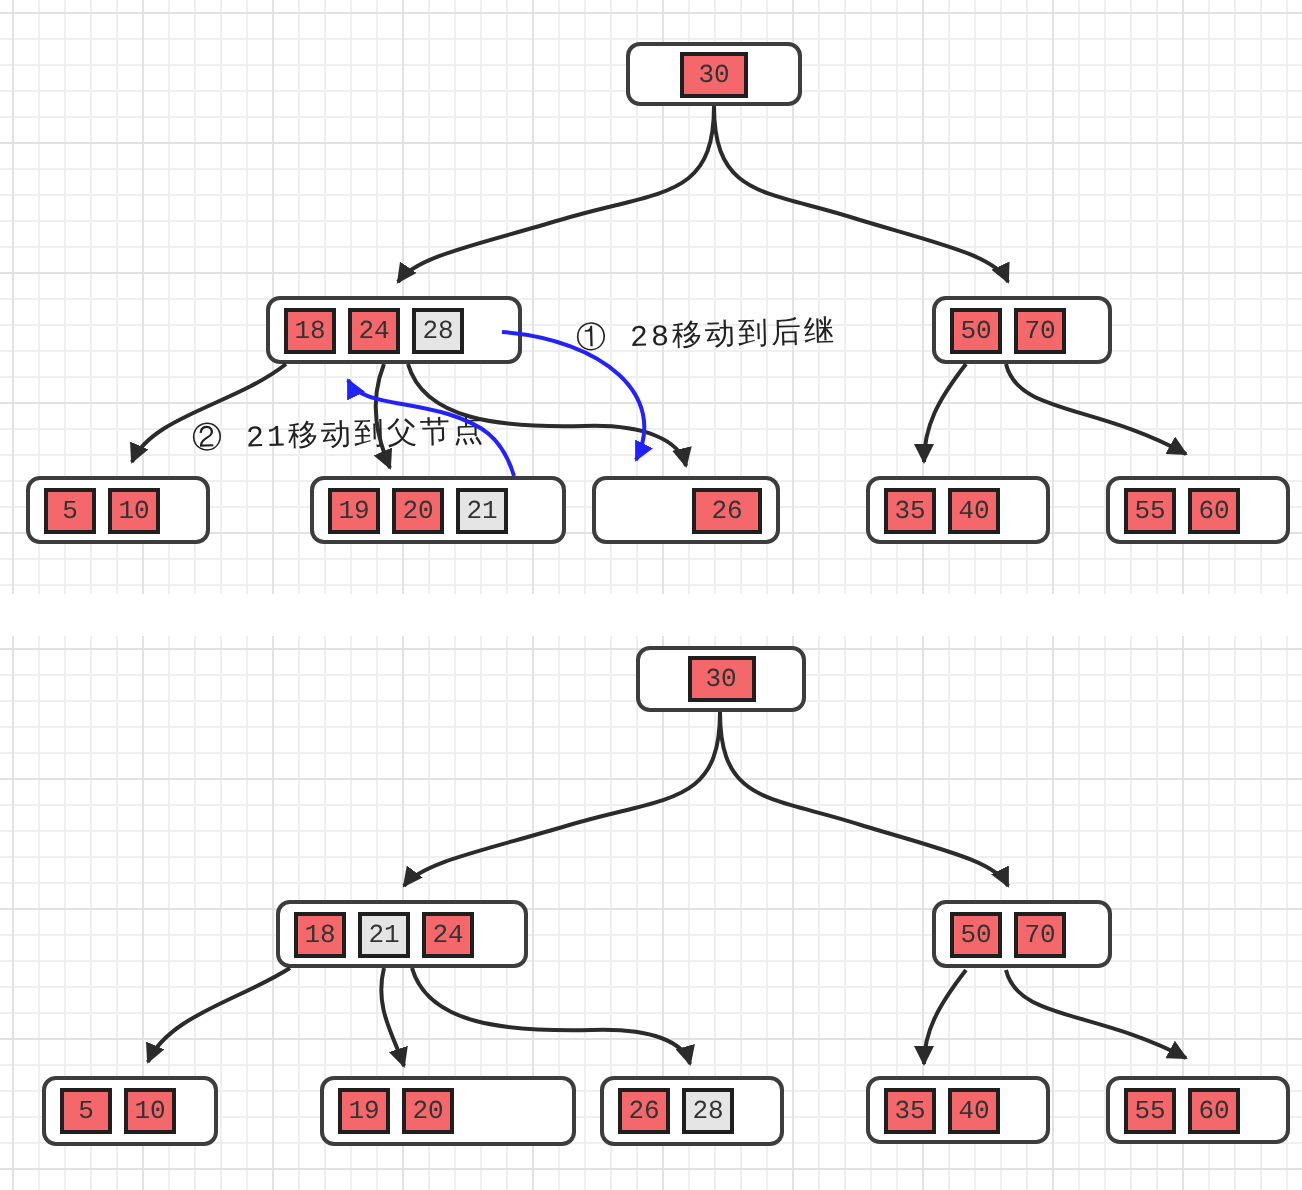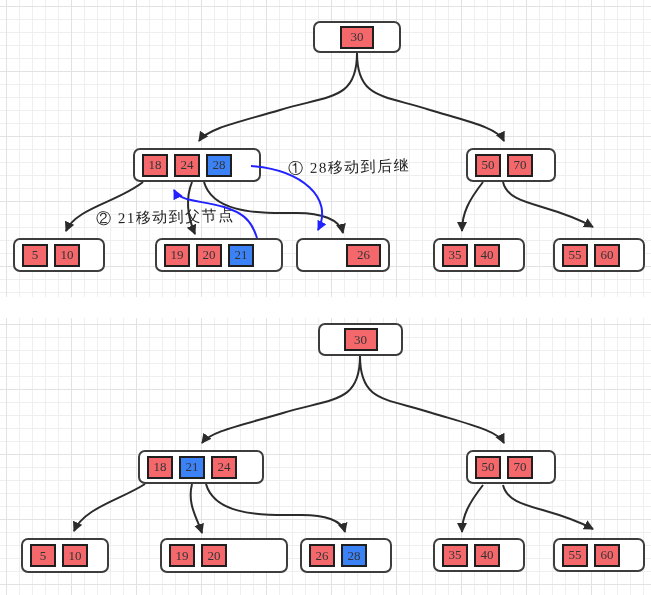--- a/index.html
+++ b/index.html
@@ -1,18 +1,18 @@
 <!DOCTYPE html>
 <html><head>
 <meta charset="utf-8">
 <style>
   html,body{margin:0;padding:0;background:#ffffff;}
   #stage{
     position:relative;width:651px;height:595px;overflow:hidden;
-    font-family:Liberation Serif, serif;
+    font-family:Liberation Mono, monospace;
     background:#ffffff;
   }
   .panel{
     position:absolute;left:0;width:651px;background-color:#ffffff;
     background-image:
       linear-gradient(#e2e2e2 1px, transparent 1px),
       linear-gradient(90deg, #e2e2e2 1px, transparent 1px),
       linear-gradient(#efefef 1px, transparent 1px),
       linear-gradient(90deg, #efefef 1px, transparent 1px);
     background-size:65px 65px,65px 65px,13px 13px,13px 13px;
@@ -24,21 +24,21 @@
     position:absolute;box-sizing:border-box;background:#ffffff;
     border:2px solid #3d3d3d;border-radius:7px;
     display:flex;align-items:center;gap:6px;padding:0 7px;
   }
   .cell{
     box-sizing:border-box;width:26px;height:23px;flex:0 0 auto;
     background:#f4686c;border:2px solid #1f1f1f;
     display:flex;align-items:center;justify-content:center;
     font-size:13px;color:#333333;
   }
-  .cell.hl{background:#3b82f6;}
+  .cell.hl{background:#e5e5e5;}
   .slot-empty{width:42px;height:23px;flex:0 0 auto;}
   .node.right-align{justify-content:flex-end;}
   .anno{
     position:absolute;font-size:15px;color:#222222;letter-spacing:1.5px;
     white-space:nowrap;transform:rotate(-1.5deg);
   }
   svg.overlay{position:absolute;left:0;top:0;pointer-events:none;}
   svg.overlay path{fill:none;stroke:#2b2b2b;stroke-width:2;}
   svg.overlay path.blue{stroke:#2222ff;}
 </style>

